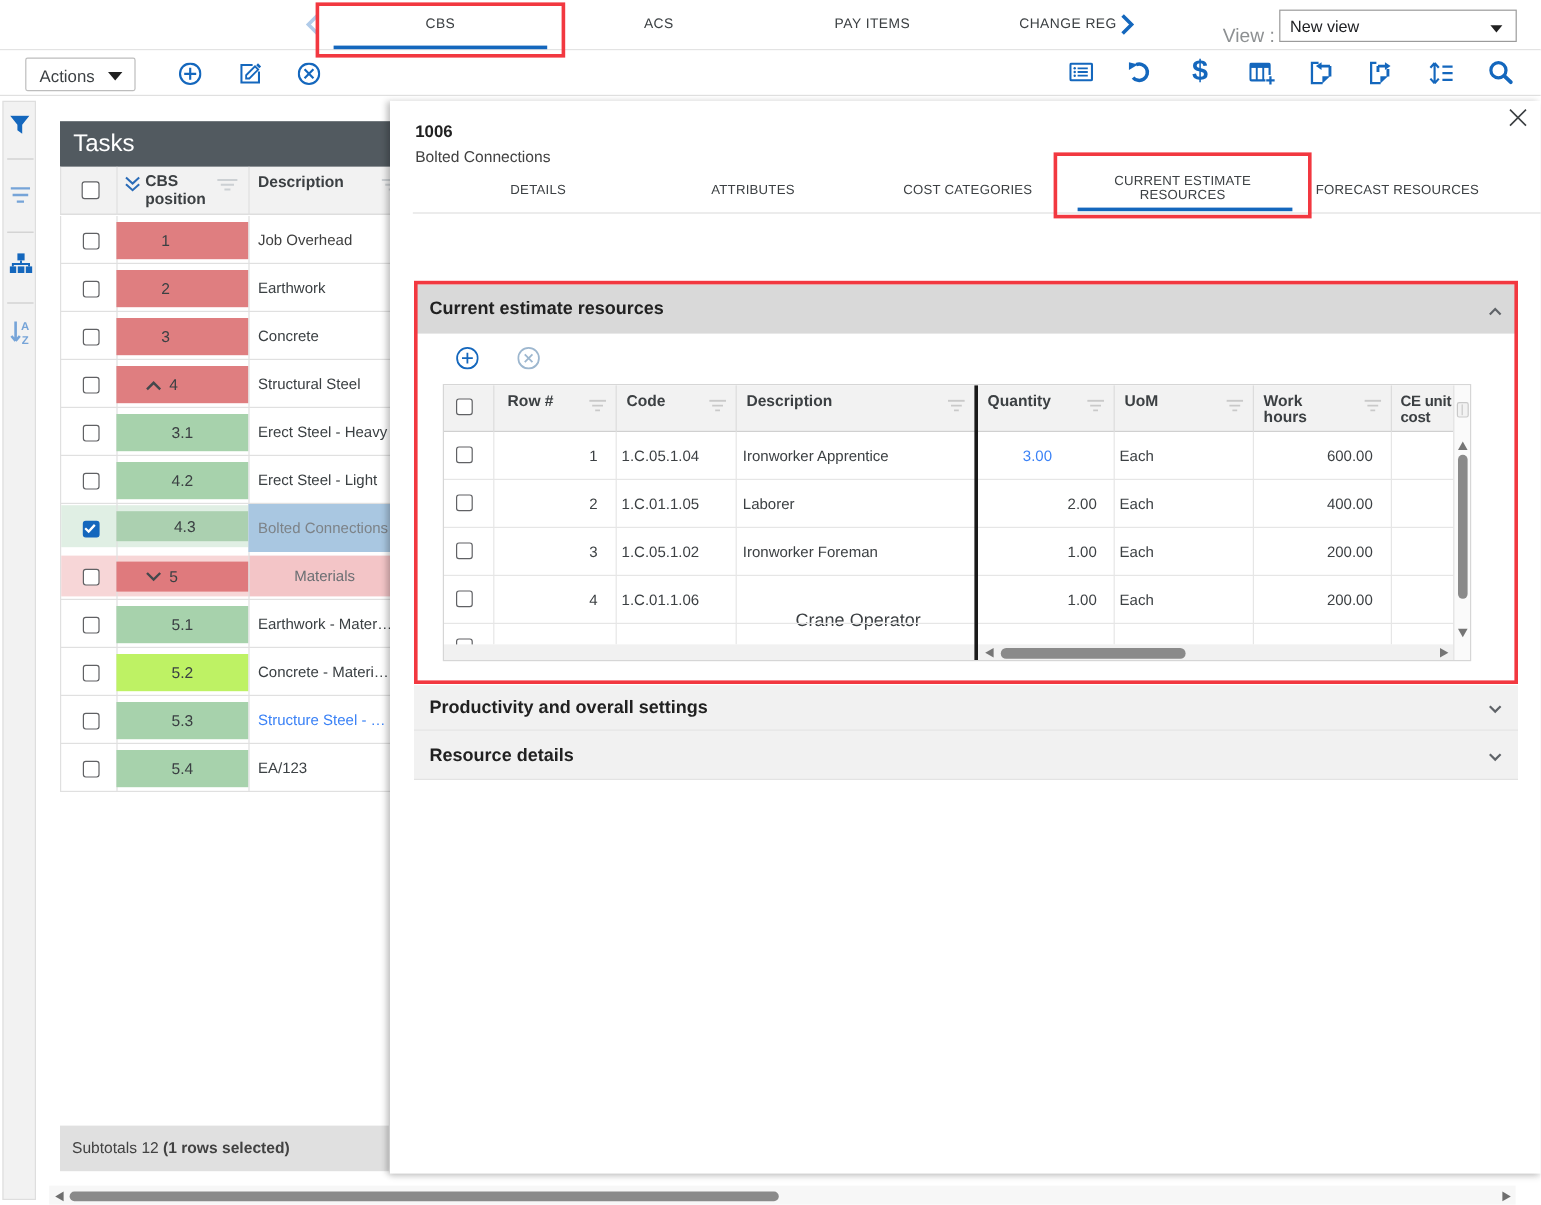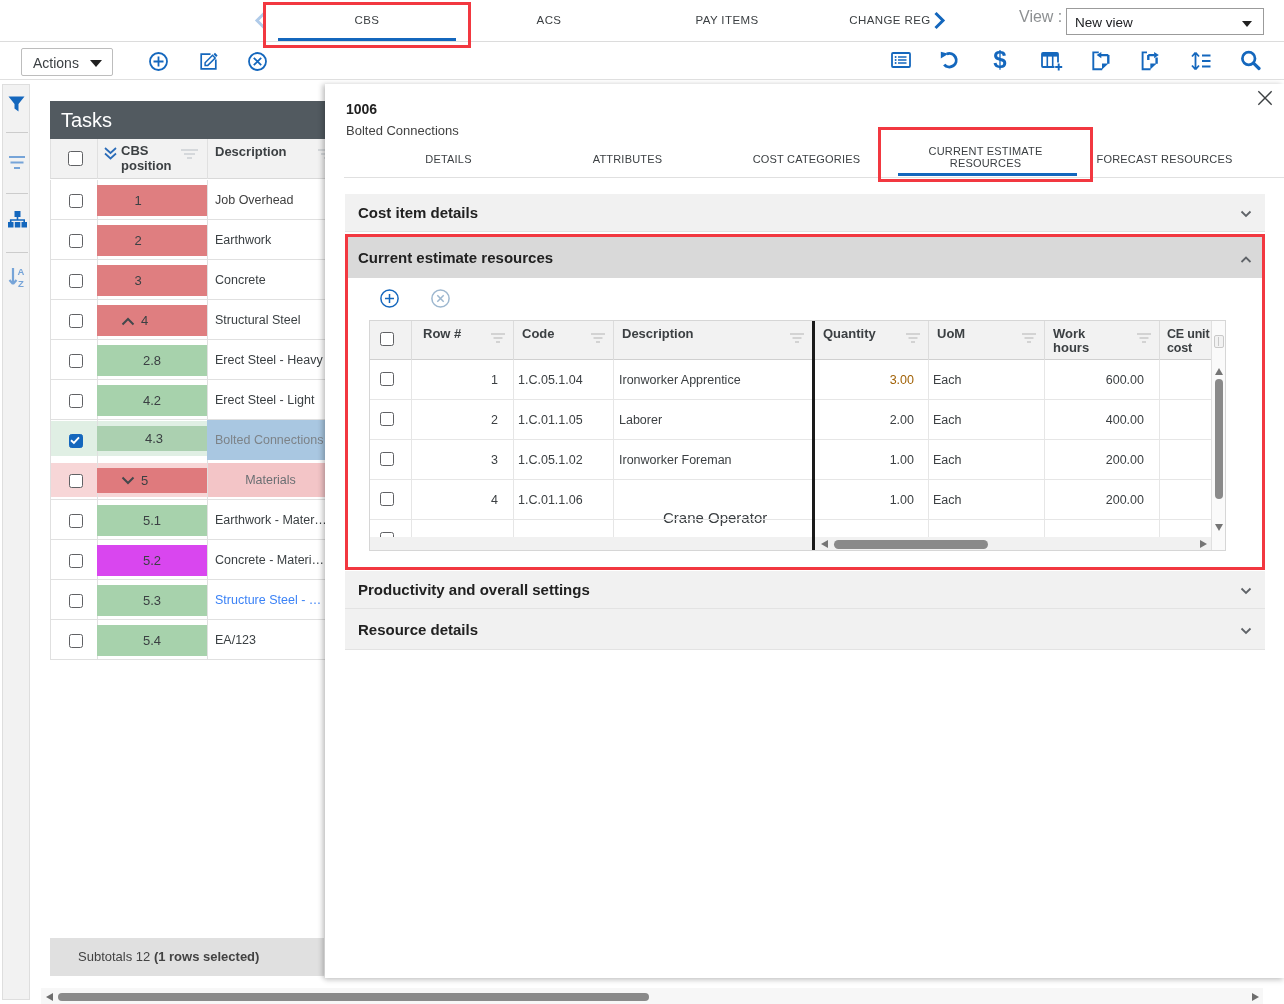--- a/index.html
+++ b/index.html
@@ -6,21 +6,21 @@
 html,body { width:1284px; height:1004px; overflow:hidden; background:#fff;
   font-family:"Liberation Sans", sans-serif; }
 .abs { position:absolute; }
 #page { position:relative; width:1284px; height:1004px; }
 
 
 #topbar { position:absolute; left:0; top:0; width:1284px; height:42px; background:#fff; border-bottom:1px solid #dcdcdc; }
 .toptab { position:absolute; top:0; height:41px; line-height:41px; text-align:center; font-size:11.5px; color:#3c4043; letter-spacing:.4px; }
 #tab-underline { position:absolute; left:278px; top:38px; width:178px; height:3px; background:#1467bd; }
 #redbox1 { position:absolute; left:263px; top:2px; width:208px; height:46px; border:3.5px solid #f23840; z-index:30; }
-#viewlbl { position:absolute; left:1019px; top:8px; font-size:16px; color:#8d9092; }
+#viewlbl { position:absolute; left:1019px; top:22px; font-size:16px; color:#8d9092; }
 #viewsel { position:absolute; left:1066px; top:8px; width:198px; height:27px; border:1px solid #9b9b9b; background:#fff; }
 #viewsel span { position:absolute; left:8px; top:6px; font-size:13.5px; color:#202124; }
 #viewsel .tri { position:absolute; right:11px; top:12px; width:0; height:0; border-left:5.5px solid transparent; border-right:5.5px solid transparent; border-top:6px solid #212121; }
 
 
 #toolbar { position:absolute; left:0; top:42px; width:1284px; height:38px; background:#fff; border-bottom:1px solid #e0e0e0; }
 #actions { position:absolute; left:21px; top:6px; width:92px; height:28px; border:1px solid #bdbdbd; border-radius:2px; background:#fff; }
 #actions span { position:absolute; left:11px; top:6px; font-size:14px; color:#3c4043; }
 #actions .tri { position:absolute; right:10px; top:11px; width:0; height:0; border-left:6px solid transparent; border-right:6px solid transparent; border-top:7px solid #212121; }
 
@@ -31,21 +31,21 @@
 
 #tasks { position:absolute; left:50px; top:100px; width:275px; height:876px; }
 #tasks-title { position:absolute; left:0; top:1px; width:275px; height:38px; background:#525a60; color:#fff; font-size:20px; font-weight:normal; line-height:38px; padding-left:11px; }
 #thead { position:absolute; left:0; top:39px; width:275px; height:40px; background:#f2f2f2; border-left:1px solid #e0e0e0; border-bottom:1px solid #d9d9d9; }
 .trow { position:absolute; left:0; width:275px; height:40px; border-left:1px solid #e0e0e0; border-bottom:1px solid #e0e0e0; background:#fff; }
 .cellnum { position:absolute; left:46px; top:5px; width:110px; height:31px; font-size:13px; color:#3b4043; text-align:center; line-height:31px; }
 .celldesc { position:absolute; left:156px; top:0; width:119px; height:40px; font-size:12.5px; color:#3b4043; line-height:40px; padding-left:8px; overflow:hidden; white-space:nowrap; }
 .cb { position:absolute; left:18px; top:14px; width:14px; height:14px; border:1.7px solid #606164; border-radius:2.5px; background:#fff; }
 .vline1 { position:absolute; left:46px; top:0; width:1px; height:40px; background:#e0e0e0; }
 .vline2 { position:absolute; left:156px; top:0; width:1px; height:40px; background:#e0e0e0; }
-#subtotals { position:absolute; left:0; top:838px; width:274px; height:38px; background:#e0e0e0; font-size:13px; color:#424242; line-height:38px; padding-left:28px; }
+#subtotals { position:absolute; left:0; top:838px; width:274px; height:38px; background:#e0e0e0; font-size:13px; color:#424242; line-height:38px; padding-left:10px; }
 
 
 #panel { position:absolute; left:325px; top:84px; width:959px; height:894px; background:#fff; box-shadow:-3px 0 5px rgba(0,0,0,0.18), 0 3px 5px rgba(0,0,0,0.12); }
 #p1006 { position:absolute; left:21px; top:17px; font-size:14px; font-weight:bold; color:#212121; }
 #psub { position:absolute; left:21px; top:39px; font-size:13px; color:#424242; }
 .ptab { position:absolute; top:58px; width:179px; height:37px; font-size:11px; color:#3c4043; text-align:center; letter-spacing:.2px; }
 #ptab-underline { position:absolute; left:573px; top:89px; width:179px; height:3px; background:#1467bd; }
 #pdivider { position:absolute; left:19px; top:93px; width:940px; height:1px; background:#e0e0e0; }
 .secbar { position:absolute; left:20px; width:920px; height:38px; background:#f1f1f1; border-bottom:1px solid #e3e3e3; }
 .secbar .t { position:absolute; left:13px; top:10px; font-size:15px; font-weight:bold; color:#212121; }
@@ -221,21 +221,21 @@
             </svg>
             <span style="position:absolute;left:44px;">4</span>
           </div>
   <div class="vline2"></div>
   <div class="celldesc" style=" color:#3b4043;">Structural Steel</div>
 </div>
 <div class="trow" style="top:240px; background:#fff;">
   <div class="cb"></div>
   <div class="vline1"></div>
   <div class="cellnum" style="background:#a7d2ac;">
-            <span style="position:absolute;left:0;width:110px;text-align:center;">2.8</span>
+            <span style="position:absolute;left:0;width:110px;text-align:center;">3.1</span>
           </div>
   <div class="vline2"></div>
   <div class="celldesc" style=" color:#3b4043;">Erect Steel - Heavy</div>
 </div>
 <div class="trow" style="top:280px; background:#fff;">
   <div class="cb"></div>
   <div class="vline1"></div>
   <div class="cellnum" style="background:#a7d2ac;">
             <span style="position:absolute;left:0;width:110px;text-align:center;">4.2</span>
           </div>
@@ -275,21 +275,21 @@
   <div class="vline1"></div>
   <div class="cellnum" style="background:#a7d2ac;">
             <span style="position:absolute;left:0;width:110px;text-align:center;">5.1</span>
           </div>
   <div class="vline2"></div>
   <div class="celldesc" style=" color:#3b4043;">Earthwork - Mater…</div>
 </div>
 <div class="trow" style="top:440px; background:#fff;">
   <div class="cb"></div>
   <div class="vline1"></div>
-  <div class="cellnum" style="background:#d946ef;">
+  <div class="cellnum" style="background:#bef264;">
             <span style="position:absolute;left:0;width:110px;text-align:center;">5.2</span>
           </div>
   <div class="vline2"></div>
   <div class="celldesc" style=" color:#3b4043;">Concrete - Materi…</div>
 </div>
 <div class="trow" style="top:480px; background:#fff;">
   <div class="cb"></div>
   <div class="vline1"></div>
   <div class="cellnum" style="background:#a7d2ac;">
             <span style="position:absolute;left:0;width:110px;text-align:center;">5.3</span>
@@ -317,26 +317,20 @@
     <div id="p1006">1006</div>
     <div id="psub">Bolted Connections</div>
     <div class="ptab" style="left:34px; line-height:35px;">DETAILS</div>
     <div class="ptab" style="left:213px; line-height:35px;">ATTRIBUTES</div>
     <div class="ptab" style="left:392px; line-height:35px;">COST CATEGORIES</div>
     <div class="ptab" style="left:571px; padding-top:2.5px; line-height:12.5px;">CURRENT ESTIMATE<br>RESOURCES</div>
     <div class="ptab" style="left:750px; line-height:35px;">FORECAST RESOURCES</div>
     <div id="ptab-underline"></div>
     <div id="pdivider"></div>
 
-    <div class="secbar" style="top:110px; background:#f1f1f1;">
-      <div class="t">Cost item details</div>
-      <svg class="chev" width="12" height="12" viewBox="0 0 12 12">
-          <path d="M1.5 3.5 L6 8 L10.5 3.5" fill="none" stroke="#5f6368" stroke-width="1.8"></path>
-        </svg>
-    </div>
     <div class="secbar" style="top:153px; height:41px; background:#d9d9d9; border-bottom:none;">
       <div class="t" style="top:12px;">Current estimate resources</div>
       <svg class="chev" style="top:17px;" width="12" height="12" viewBox="0 0 12 12">
           <path d="M1.5 8 L6 3.5 L10.5 8" fill="none" stroke="#5f6368" stroke-width="1.8"></path>
         </svg>
     </div>
 
     <svg class="abs" style="left:55px; top:205px;" width="19" height="19" viewBox="0 0 19 19">
         <circle cx="9.5" cy="9.5" r="8.6" fill="none" stroke="#1467bd" stroke-width="1.5"></circle>
         <path d="M9.5 5 v9 M5 9.5 h9" stroke="#1467bd" stroke-width="1.5"></path>
@@ -378,21 +372,21 @@
 <div class="abs" style="left:143px; top:0; width:1px; height:39px; background:#dcdcdc;"></div>
 <div class="abs" style="left:243px; top:0; width:1px; height:39px; background:#dcdcdc;"></div>
 <div class="abs" style="left:558px; top:0; width:1px; height:39px; background:#dcdcdc;"></div>
 <div class="abs" style="left:674px; top:0; width:1px; height:39px; background:#dcdcdc;"></div>
 <div class="abs" style="left:789px; top:0; width:1px; height:39px; background:#dcdcdc;"></div>
 <div class="abs" style="left:0; top:39px; width:841px; height:40px; background:#fff;"></div>
 <div class="rcb" style="top:51px;"></div>
 <div class="abs" style="left:41px; top:39px; width:87px; height:40px; line-height:40px; text-align:right; font-size:12.5px; color:#3c4043;">1</div>
 <div class="abs" style="left:148px; top:39px; height:40px; line-height:40px; font-size:12.5px; color:#3c4043;">1.C.05.1.04</div>
 <div class="abs" style="left:249px; top:39px; height:40px; line-height:40px; font-size:12.5px; color:#3c4043;">Ironworker Apprentice</div>
-<div class="abs" style="left:445px; top:39px; width:99px; height:40px; line-height:40px; text-align:right; font-size:12.5px; color:#a16207;">3.00</div>
+<div class="abs" style="left:445px; top:39px; width:99px; height:40px; line-height:40px; text-align:center; font-size:12.5px; color:#3b82f6;">3.00</div>
 <div class="abs" style="left:563px; top:39px; height:40px; line-height:40px; font-size:12.5px; color:#3c4043;">Each</div>
 <div class="abs" style="left:674px; top:39px; width:100px; height:40px; line-height:40px; text-align:right; font-size:12.5px; color:#3c4043;">600.00</div>
 <div class="abs" style="left:0; top:78px; width:841px; height:1px; background:#e6e6e6;"></div>
 <div class="abs" style="left:41px; top:39px; width:1px; height:40px; background:#e6e6e6;"></div>
 <div class="abs" style="left:143px; top:39px; width:1px; height:40px; background:#e6e6e6;"></div>
 <div class="abs" style="left:243px; top:39px; width:1px; height:40px; background:#e6e6e6;"></div>
 <div class="abs" style="left:558px; top:39px; width:1px; height:40px; background:#e6e6e6;"></div>
 <div class="abs" style="left:674px; top:39px; width:1px; height:40px; background:#e6e6e6;"></div>
 <div class="abs" style="left:789px; top:39px; width:1px; height:40px; background:#e6e6e6;"></div>
 <div class="abs" style="left:0; top:79px; width:841px; height:40px; background:#fff;"></div>

